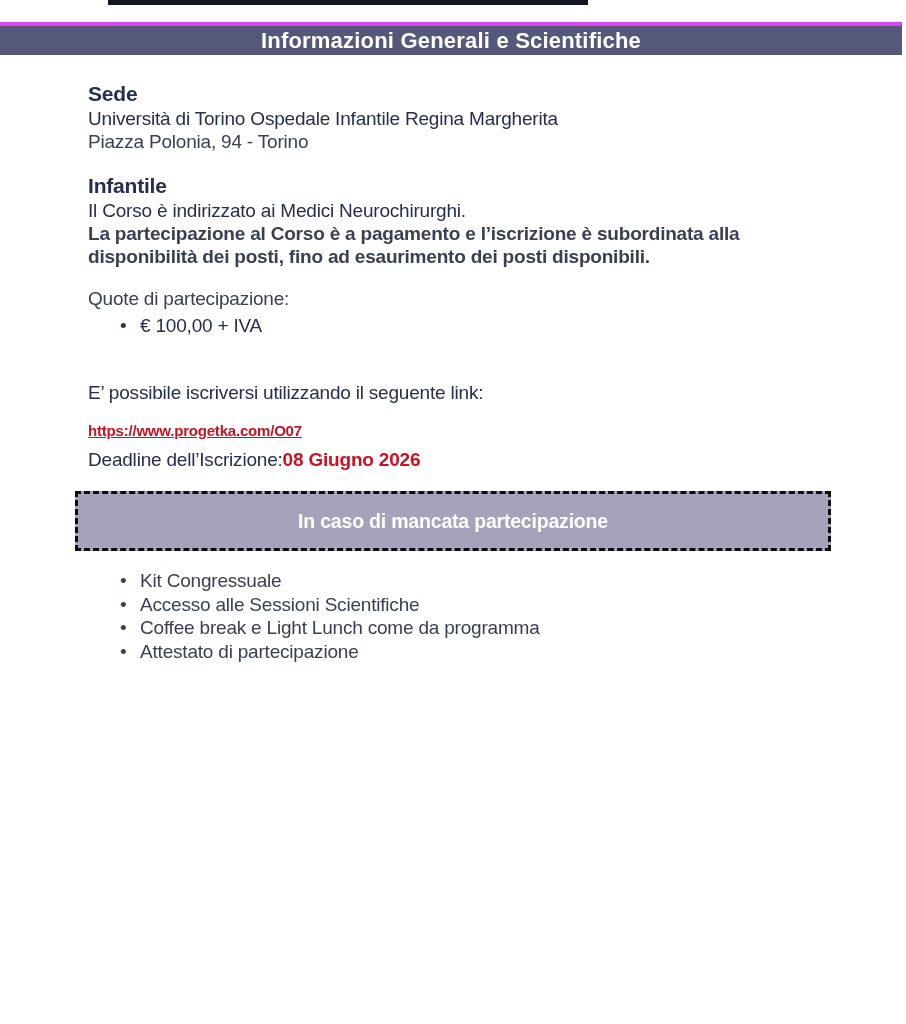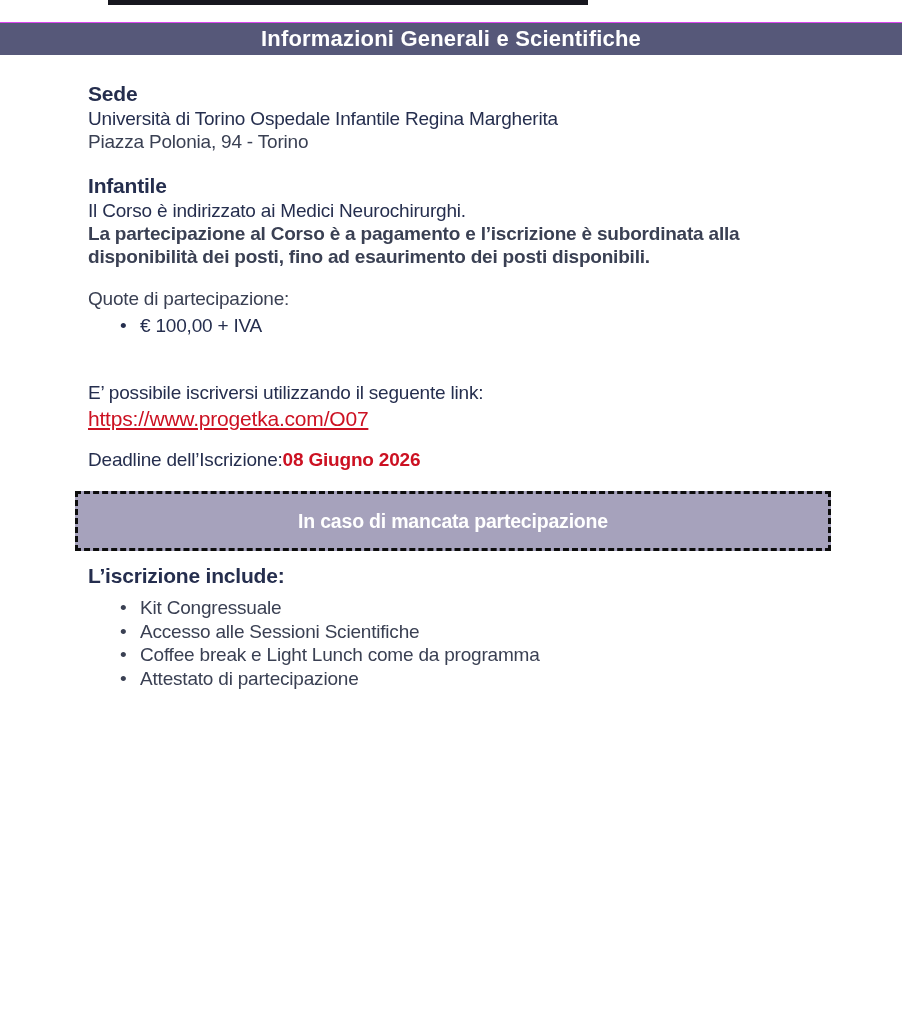--- a/index.html
+++ b/index.html
@@ -16,21 +16,21 @@
     position: absolute;
     top: 0; left: 108px;
     width: 480px; height: 5px;
     background: #17171f;
   }
   .header-bar {
     position: absolute;
     top: 22px; left: 0;
     width: 902px; height: 33px;
     background: #565879;
-    border-top: 1px solid #d946ef;
+    border-top: 4px solid #d946ef;
     display: flex; align-items: center; justify-content: center;
   }
   .header-title {
     color: #ffffff;
     font-size: 22px;
     font-weight: bold;
     letter-spacing: 0.2px;
   }
   .block {
     position: absolute;
@@ -47,26 +47,26 @@
     line-height: 27px;
     letter-spacing: -0.2px;
   }
   .bold-navy { font-weight: normal; color: #252e4e; }
   .para { max-width: 712px; font-weight: bold; }
   .bullet-row { display: flex; margin-left: 32px; }
   .bullet-glyph { width: 20px; flex: 0 0 20px; }
   .fee-row { margin-top: 4px; }
   .link-red {
     color: #cc1122;
-    font-weight: normal;
+    font-weight: bold;
     text-decoration: underline;
-    font-size: 21px;
+    font-size: 15px;
     letter-spacing: -0.2px;
     display: inline-block;
-    margin-top: 3px;
+    margin-top: 15px;
   }
   .red-value { color: #cc1122; font-weight: bold; }
   .notice-box {
     position: absolute;
     top: 491px; left: 75px;
     width: 756px; height: 60px;
     background: #a6a2bc;
     border: 3px dashed #0d0d0d;
     display: flex; flex-direction: row;
     align-items: center; justify-content: center;
@@ -118,21 +118,20 @@
 
   <div class="block" style="top:448px;">
     <span class="bold-navy">Deadline dell’Iscrizione:</span><span class="red-value">08 Giugno 2026</span>
   </div>
 
   <div class="notice-box">
     <div>In caso di mancata partecipazione</div>
   </div>
 
   <div class="block" style="top:562px;">
-    <div class="h">L’iscrizione include:</div>
     <div class="include-list">
       <div class="bullet-row">
         <span class="bullet-glyph">•</span>
         <span>Kit Congressuale</span>
       </div>
       <div class="bullet-row">
         <span class="bullet-glyph">•</span>
         <span>Accesso alle Sessioni Scientifiche</span>
       </div>
       <div class="bullet-row">

